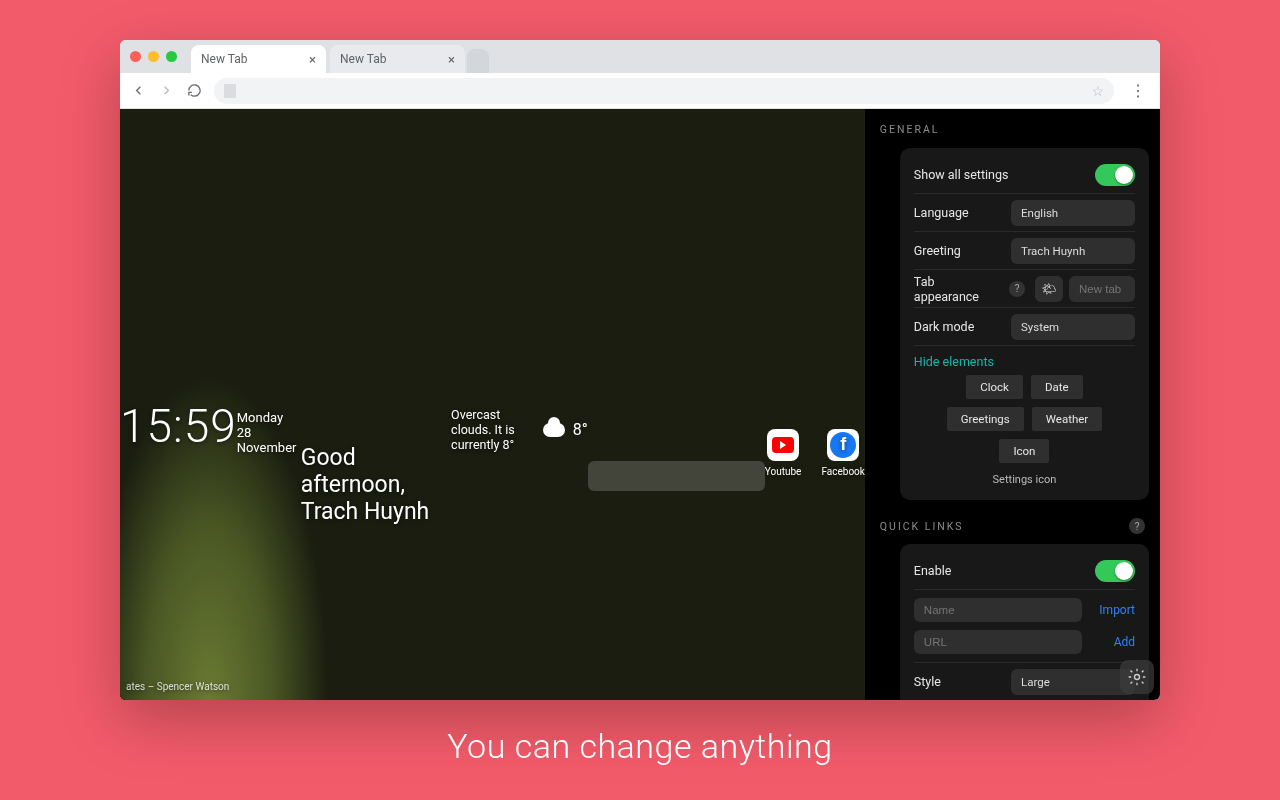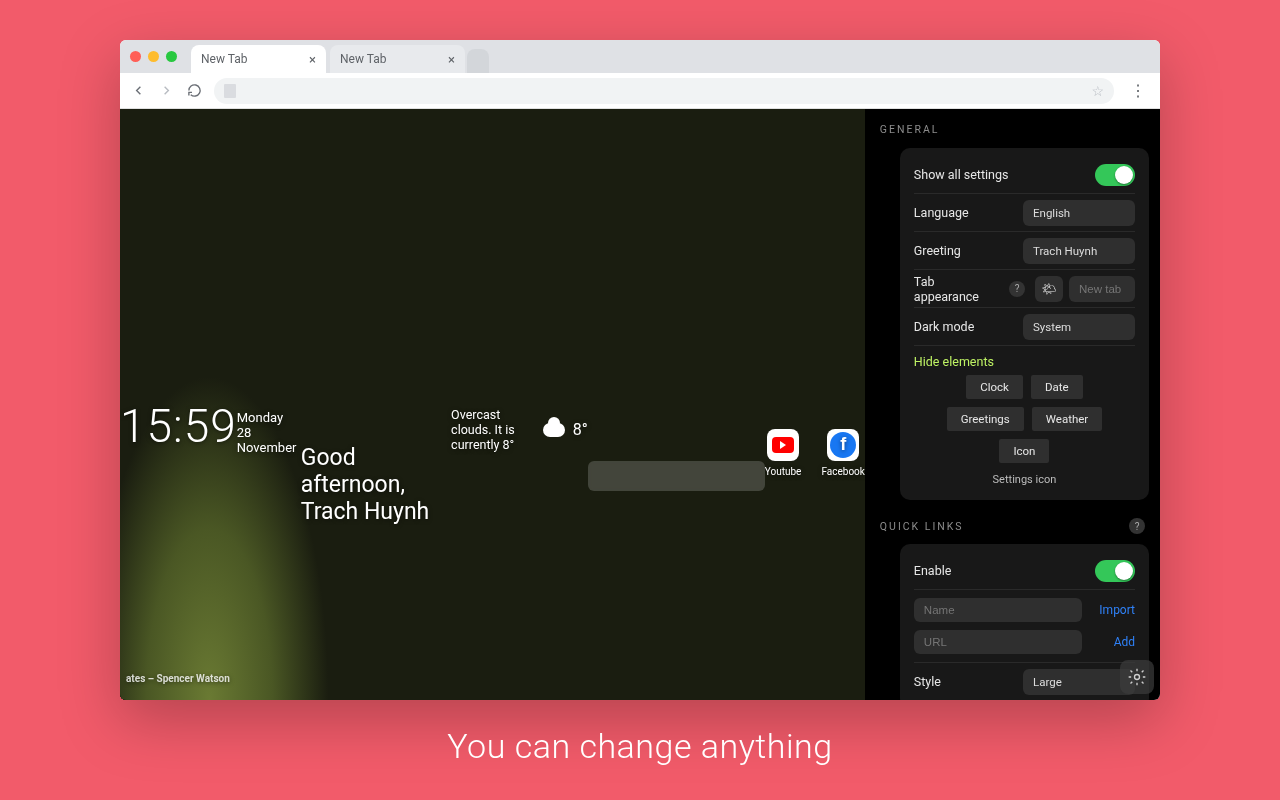--- a/index.html
+++ b/index.html
@@ -53,37 +53,37 @@
   .cloud { width: 22px; height: 14px; background: #fff; border-radius: 10px; position: relative; }
   .cloud::before { content: ""; position: absolute; width: 12px; height: 12px; background: #fff; border-radius: 50%; top: -6px; left: 5px; }
   .search { width: 270px; height: 30px; background: rgba(255,255,255,.18); border-radius: 6px; border: none; margin-top: 100px; backdrop-filter: blur(2px); }
   .qlinks { display: flex; gap: 20px; margin-top: 54px; }
   .ql { display: flex; flex-direction: column; align-items: center; gap: 5px; font-size: 10px; }
   .ql .ico { width: 32px; height: 32px; border-radius: 8px; background: #fff; display: flex; align-items: center; justify-content: center; }
   .yt { background: #fff; }
   .yt-inner { width: 22px; height: 16px; background: #ff0000; border-radius: 4px; position: relative; }
   .yt-inner::after { content: ""; position: absolute; left: 8px; top: 4px; border-left: 6px solid #fff; border-top: 4px solid transparent; border-bottom: 4px solid transparent; }
   .fb-inner { width: 26px; height: 26px; border-radius: 50%; background: #1877f2; color: #fff; font-weight: 800; display: flex; align-items: center; justify-content: center; font-size: 18px; font-family: Arial; }
-  .credit { position: absolute; left: 6px; bottom: 16px; font-size: 10px; color: rgba(255,255,255,.8); font-weight: bold; }
+  .credit { position: absolute; left: 6px; bottom: 8px; font-size: 10px; color: rgba(255,255,255,.8); }
 
   
   .side { width: 300px; background: #000; color: #e6e6e6; overflow: hidden; font-size: 12.5px; padding: 0 11px 0 11px; display: flex; flex-direction: column; gap: 10px; position: relative;}
   .sec-label { color: #8c8c8c; font-size: 10.5px; letter-spacing: 2px; padding: 14px 4px 2px; }
   .panel { background: #181818; border-radius: 10px; padding: 8px 14px; display: flex; flex-direction: column; margin-left: 24px; }
   .row { display: flex; align-items: center; min-height: 38px; border-bottom: 1px solid #2a2a2a; gap: 10px; }
   .row:last-child { border-bottom: none; }
   .row .lbl { flex: 1; color: #e6e6e6; }
   .pill, .sel { background: #2f2f2f; border-radius: 6px; height: 26px; display: flex; align-items: center; padding: 0 10px; font-size: 11.5px; color: #ddd; border: none; }
-  .sel { width: 112px; }
+  .sel { width: 124px; }
   .toggle { width: 40px; height: 22px; background: #34c759; border-radius: 11px; position: relative; }
   .toggle::after { content: ""; position: absolute; right: 2px; top: 2px; width: 18px; height: 18px; background: #fff; border-radius: 50%; box-shadow: 0 1px 2px rgba(0,0,0,.4); }
   .help { width: 16px; height: 16px; border-radius: 50%; background: #333; color: #aaa; display: inline-flex; align-items: center; justify-content: center; font-size: 10px; }
   .tab-app { display: flex; gap: 6px; }
   .icon-chip { width: 28px; height: 26px; background: #2f2f2f; border-radius: 6px; display: flex; align-items: center; justify-content: center; font-size: 12px; }
-  .hide-title { padding: 8px 0 6px; color: #bef264; }
+  .hide-title { padding: 8px 0 6px; color: #14b8a6; }
   .chips { display: flex; flex-wrap: wrap; gap: 8px; justify-content: center; padding: 0 24px 6px; }
   .chip { background: #2f2f2f; border-radius: 2px; padding: 5px 14px; font-size: 11.5px; }
   .chips-footer { text-align: center; font-size: 11px; color: #bbb; padding: 4px 0 6px; }
 
   .ql-section-label { display: flex; align-items: center; justify-content: space-between; padding: 8px 4px 0; }
   .inputpill { background: #2f2f2f; border: none; border-radius: 6px; height: 24px; width: 168px; color: #999; padding: 0 10px; font-size: 11.5px; }
   .linkrow { display: flex; align-items: center; justify-content: space-between; padding: 4px 0; }
   .alink { color: #2f81f7; font-size: 12px; }
 
   .gear { position: absolute; right: 6px; bottom: 6px; width: 34px; height: 34px; border-radius: 8px; background: rgba(60,60,60,.7); display: flex; align-items: center; justify-content: center; color: #cfcfcf; }

